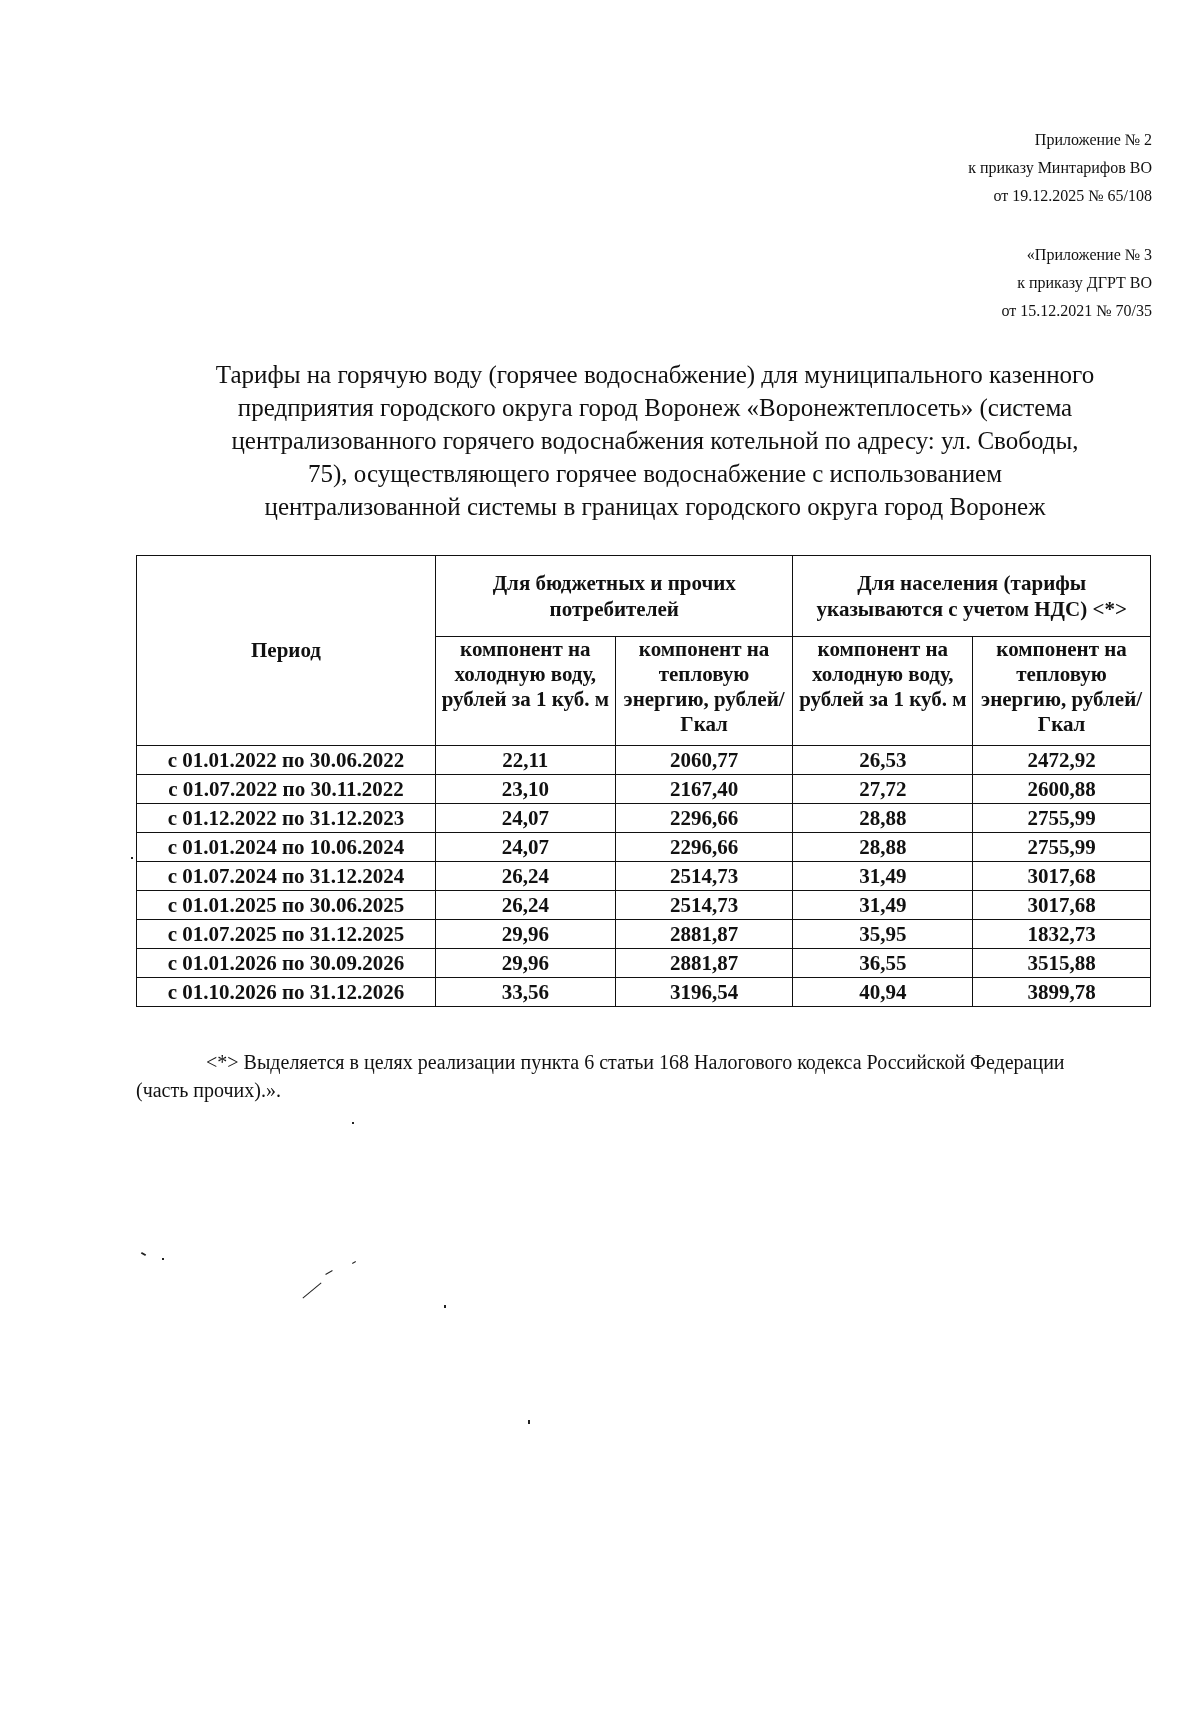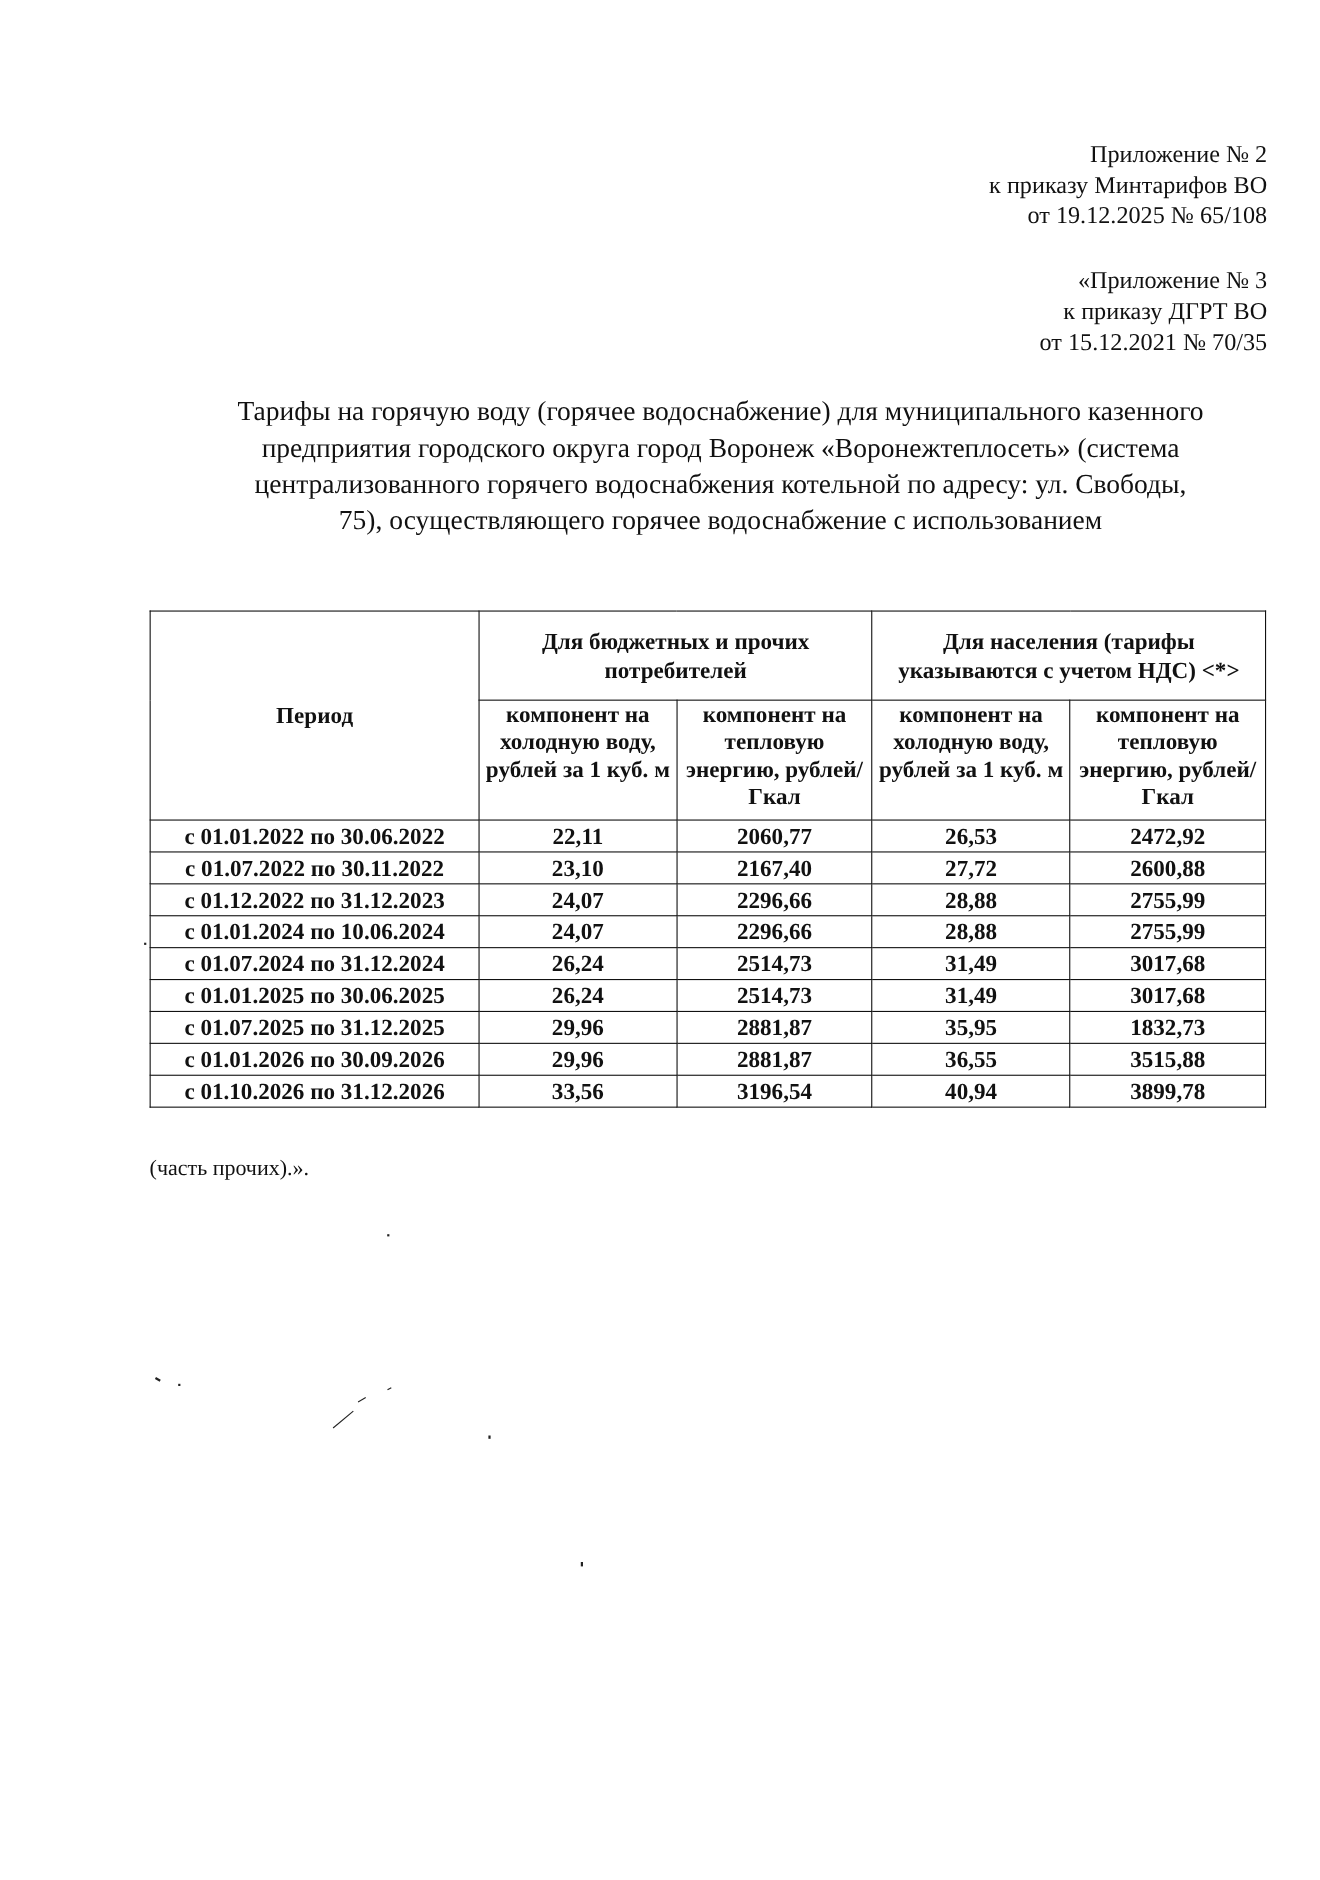--- a/index.html
+++ b/index.html
@@ -1,18 +1,18 @@
 <!DOCTYPE html>
 <html><head>
 <meta charset="utf-8">
 <style>
   html, body { margin:0; padding:0; background:#ffffff; }
   body { width:1200px; height:1709px; position:relative; overflow:hidden;
          font-family:"Liberation Serif", "DejaVu Serif", serif; color:#111; }
-  .approval { position:absolute; right:48px; text-align:right; font-size:22px; line-height:28px; }
+  .approval { position:absolute; right:48px; text-align:right; font-size:16px; line-height:28px; }
   .approval div { white-space:nowrap; }
   #appr1 { top:126px; }
   #appr2 { top:241px; }
   .title { position:absolute; top:358px; left:130px; width:1050px; text-align:center;
            font-size:25px; line-height:33px; }
   .title div { white-space:nowrap; }
   table.tariffs { position:absolute; top:555px; left:136px; width:1015px;
                   border-collapse:collapse; font-size:21px; }
   table.tariffs td, table.tariffs th { border:1.5px solid #111; text-align:center;
                   font-weight:bold; padding:0 4px; }
@@ -37,20 +37,21 @@
   <div>«Приложение № 3</div>
   <div>к приказу ДГРТ ВО</div>
   <div>от 15.12.2021 № 70/35</div>
 </div>
 
 <div class="title">
   <div>Тарифы на горячую воду (горячее водоснабжение) для муниципального казенного</div>
   <div>предприятия городского округа город Воронеж «Воронежтеплосеть» (система</div>
   <div>централизованного горячего водоснабжения котельной по адресу: ул. Свободы,</div>
   <div>75), осуществляющего горячее водоснабжение с использованием</div>
+  <div>централизованной системы в границах городского округа город Воронеж</div>
 </div>
 
 <table class="tariffs">
   <thead>
     <tr>
       <th class="period" rowspan="2">Период</th>
       <th class="group" colspan="2">Для бюджетных и прочих потребителей</th>
       <th class="group" colspan="2">Для населения (тарифы указываются с учетом НДС) &lt;*&gt;</th>
     </tr>
     <tr>
@@ -121,20 +122,21 @@
       <td>с 01.10.2026 по 31.12.2026</td>
       <td>33,56</td>
       <td>3196,54</td>
       <td>40,94</td>
       <td>3899,78</td>
     </tr>
   </tbody>
 </table>
 
 <div class="footnote">
+  <div class="l1">&lt;*&gt; Выделяется в целях реализации пункта 6 статьи 168 Налогового кодекса Российской Федерации</div>
   <div>(часть прочих).».</div>
 </div>
 
 <div class="speck" style="left:352px;top:1122px;width:2px;height:2px;"></div>
 <div class="speck" style="left:141px;top:1253px;width:5px;height:2px;transform:rotate(30deg);"></div>
 <div class="speck" style="left:162px;top:1258px;width:2px;height:2px;"></div>
 <div class="speck" style="left:300px;top:1290px;width:24px;height:1px;transform:rotate(-40deg);"></div>
 <div class="speck" style="left:325px;top:1272px;width:8px;height:1px;transform:rotate(-30deg);"></div>
 <div class="speck" style="left:352px;top:1262px;width:4px;height:1px;transform:rotate(-30deg);"></div>
 <div class="speck" style="left:444px;top:1305px;width:2px;height:3px;"></div>

